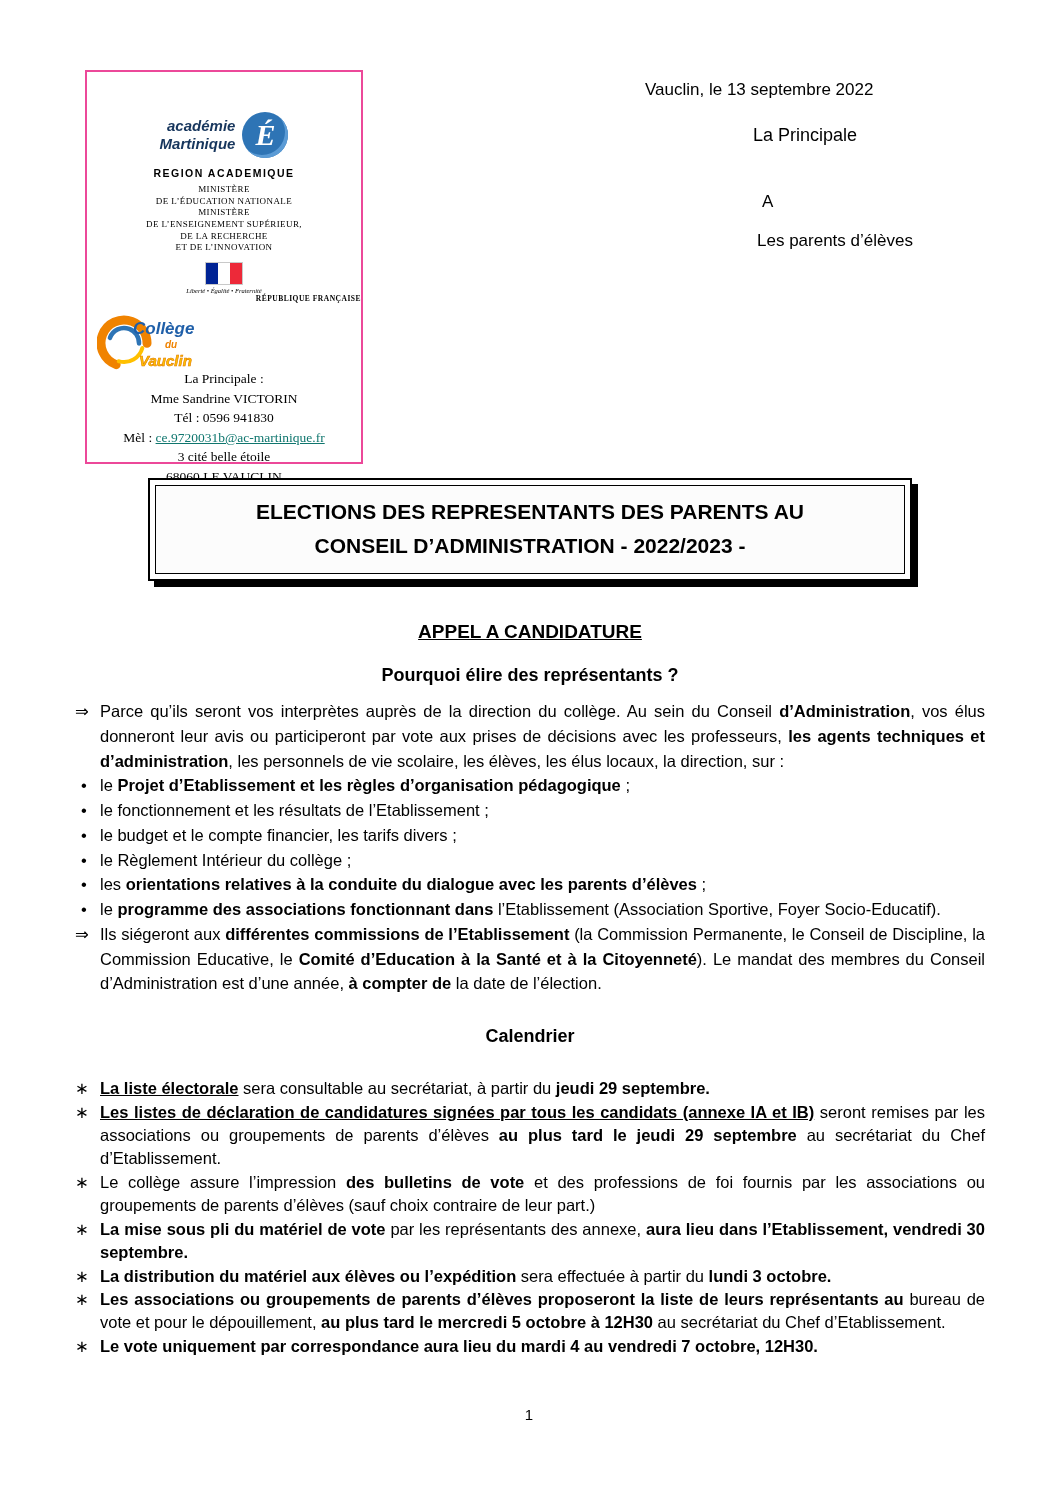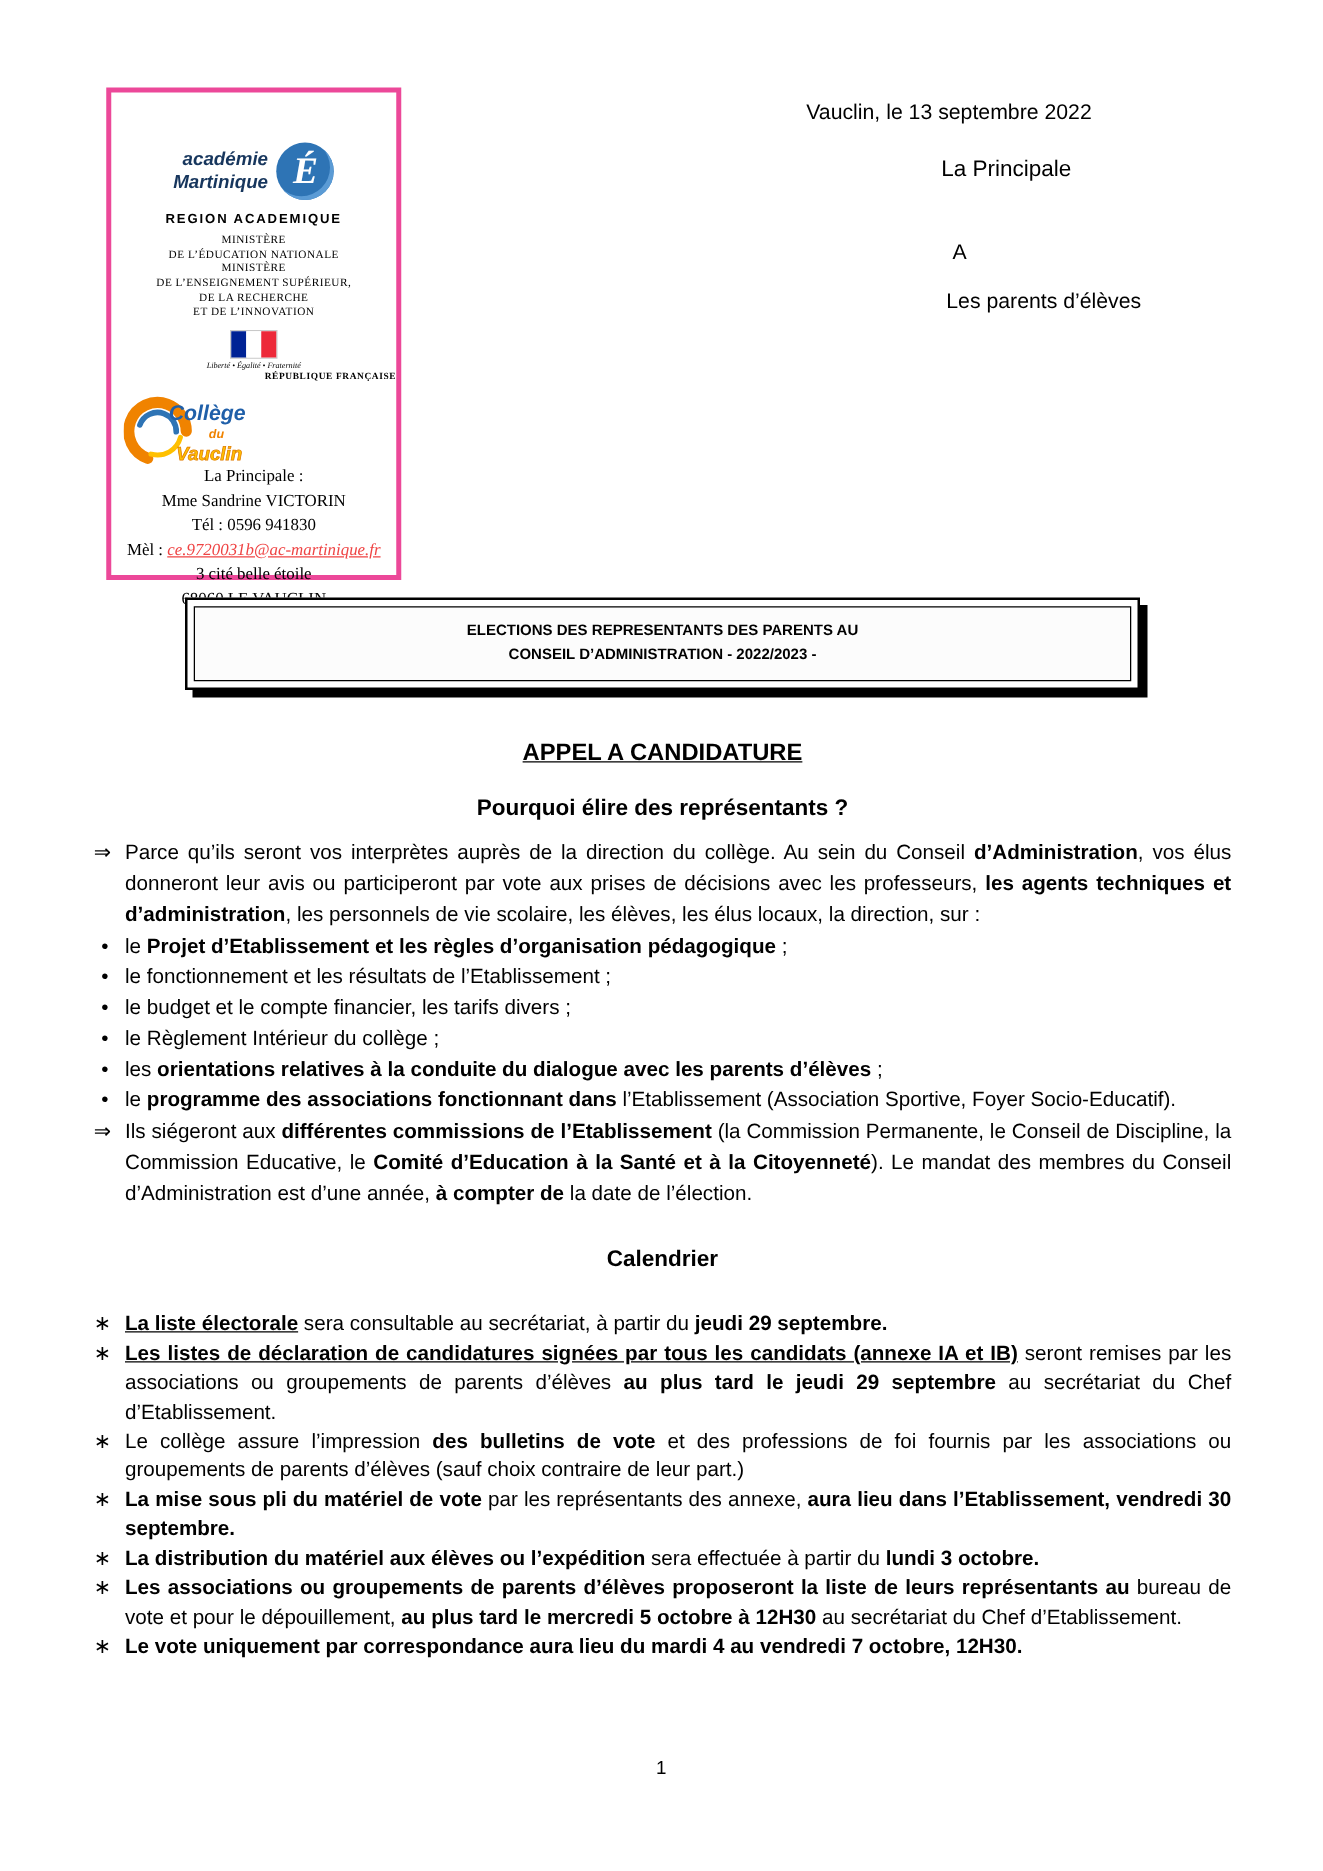--- a/index.html
+++ b/index.html
@@ -7,50 +7,50 @@
   body { font-family:"Liberation Sans", sans-serif; color:#000; }
   .page { position:relative; width:1058px; height:1497px; background:#fff; overflow:hidden; }
 
   
   .hdr-date      { position:absolute; left:645px; top:80px;  font-size:17px; }
   .hdr-sender    { position:absolute; left:753px; top:125px; font-size:18px; }
   .hdr-to        { position:absolute; left:762px; top:192px; font-size:17px; }
   .hdr-recipient { position:absolute; left:757px; top:231px; font-size:17px; }
 
   
-  .letterhead { position:absolute; left:85px; top:70px; width:236px; height:394px;
-                border:4px solid #ec4899; padding-top:40px; text-align:center; }
+  .letterhead { position:absolute; left:85px; top:70px; width:278px; height:394px;
+                border:2px solid #ec4899; padding-top:40px; text-align:center; }
   .acad-row { display:flex; justify-content:center; align-items:center; gap:7px; }
   .acad-text { text-align:right; color:#17365d; font-weight:bold; font-style:italic;
                font-size:15px; line-height:1.2; }
   .acad-emblem { width:46px; height:46px; border-radius:50%; background:#2e74b5; color:#fff;
                  font-weight:bold; font-style:italic; font-size:30px; display:flex;
                  align-items:center; justify-content:center;
                  font-family:"Liberation Serif", serif; box-shadow:inset -3px -3px 0 #5b9bd5; }
   .region { margin-top:9px; font-size:10.5px; font-weight:bold; letter-spacing:1.5px; }
   .ministries { margin-top:5px; font-family:"Liberation Serif", serif; font-size:9px;
                 line-height:1.3; letter-spacing:0.4px; }
   .flag-wrap { margin-top:8px; }
   .flag { width:38px; height:23px; margin:0 auto; display:flex; border:1px solid #c9c9c9; }
   .f-b{flex:1;background:#002395}.f-w{flex:1;background:#fff}.f-r{flex:1;background:#ED2939}
   .flag-cap1 { font-size:6.5px; margin-top:2px; font-family:"Liberation Serif", serif; font-style:italic; }
   .flag-cap2 { font-size:7.5px; font-weight:bold; font-family:"Liberation Serif", serif; letter-spacing:0.5px;text-align:right; }
   .college-logo { margin:4px 0 0 10px; text-align:left; height:68px; }
   .t-college { font-family:"Liberation Sans", sans-serif; font-style:italic; font-weight:bold; font-size:17px; fill:#1f5fa9; }
   .t-du      { font-family:"Liberation Sans", sans-serif; font-style:italic; font-weight:bold; font-size:10px; fill:#f08300; }
   .t-vauclin { font-family:"Liberation Sans", sans-serif; font-style:italic; font-weight:bold; font-size:15px; fill:#ffc000; stroke:#e07b00; stroke-width:0.6; }
   .contact { margin-top:-6px; font-family:"Liberation Serif", serif; font-size:13.5px; line-height:1.45; }
-  .email { color:#ef4444; text-decoration:underline; cursor:pointer;font-style:italic; }
+  .email { color:#0f766e; text-decoration:underline; cursor:pointer; }
 
   
   .main { position:absolute; left:75px; top:478px; width:910px; }
   .title-box-outer { width:764px; margin:0 auto; border:2px solid #000; box-shadow:6px 6px 0 #000;
                      background:#fff; padding:5px; }
   .title-box-inner { border:1px solid #000; padding:9px 10px 11px; text-align:center;
-                     font-weight:bold; font-size:12px; line-height:1.6; background:#fcfcfc; }
+                     font-weight:bold; font-size:21px; line-height:1.6; background:#fcfcfc; }
   .h-appel { margin-top:40px; text-align:center; font-weight:bold; font-size:19px; text-decoration:underline; }
   .h-sub   { margin-top:22px; text-align:center; font-weight:bold; font-size:18px; }
   .list { margin-top:13px; font-size:16.5px; line-height:1.5; }
   .list.cal { line-height:1.42; }
   .li { display:flex; }
   .li .marker { width:25px; flex:0 0 25px; }
   .li.bullet .marker { padding-left:6px; }
   .li .content { flex:1; text-align:justify; }
   .b { font-weight:bold; }
   .u { text-decoration:underline; }

